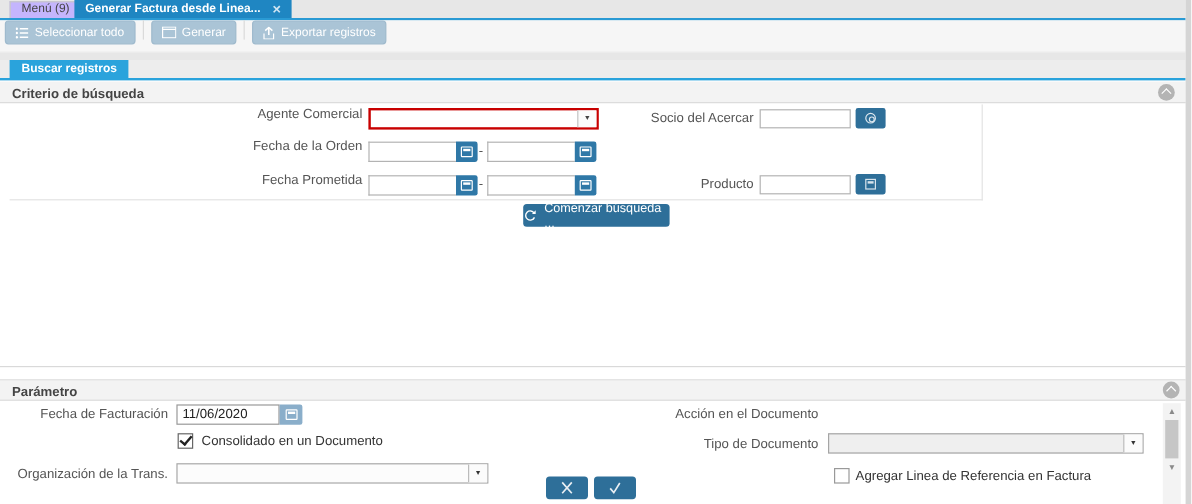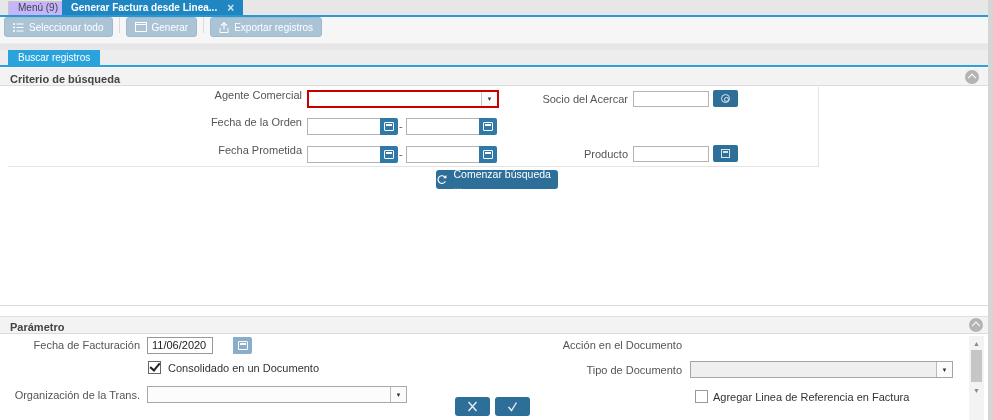--- a/index.html
+++ b/index.html
@@ -17,21 +17,21 @@
   
   .toolbar{position:absolute;left:0;top:17px;width:988px;height:27px;background:#f6f6f6;display:flex;
            align-items:flex-start;padding-left:4px;box-sizing:border-box;gap:4px;border-bottom:1px solid #ececec;}
   .tbtn{height:20px;padding:0 8px;background:#aac4d6;border:1px solid #9fbacd;border-radius:3px;color:#fff;
         font-size:10px;display:flex;align-items:center;gap:5px;box-sizing:border-box;}
   .tsep{width:1px;height:16px;background:#dadada;margin:0 2px;}
   .band{position:absolute;left:0;top:44px;width:988px;height:6px;background:#e7e7e7;}
   
   .stabrow{position:absolute;left:0;top:50px;width:988px;height:15px;background:#ededed;}
   .stab{position:absolute;left:8px;top:50px;height:15px;padding:0 10px;background:#2aa3dc;color:#fff;
-        font-weight:normal;font-size:10px;display:flex;align-items:center;}
+        font-weight:bold;font-size:10px;display:flex;align-items:center;}
   .stabline{position:absolute;left:0;top:65px;width:988px;height:2px;background:#2aa3dc;}
   
   .phd{position:absolute;left:0;width:988px;height:18px;background:#f3f3f3;box-sizing:border-box;
        border-bottom:1px solid #dcdcdc;display:flex;align-items:flex-end;padding:0 10px;}
   .phd-t{font-size:11px;font-weight:bold;color:#444;}
   .chead{top:68px;}
   .phead{top:316px;border-top:1px solid #e0e0e0;}
   .collapse{position:absolute;width:14px;height:14px;border-radius:50%;background:#b4b4b4;display:flex;
             align-items:center;justify-content:center;cursor:pointer;}
   .col-crit{left:965px;top:70px;}
@@ -69,21 +69,21 @@
   .dsep{position:absolute;font-size:11px;color:#555;}
   .s1{left:399px;top:120px;} .s2{left:399px;top:148px;}
   .searchbtn{position:absolute;left:436px;top:170px;width:122px;height:19px;background:#2e6f99;border-radius:3px;
              color:#fff;font-size:10.5px;display:flex;align-items:center;justify-content:center;gap:6px;cursor:pointer;}
   
   .psep{position:absolute;left:0;top:305px;width:988px;height:1px;background:#d9d9d9;}
   .l-ffact{left:0;top:339px;width:140px;}
   .l-org{left:0;top:389px;width:140px;}
   .l-accion{left:540px;top:339px;width:142px;}
   .l-tipo{left:540px;top:364px;width:142px;}
-  .pd-input{position:absolute;left:147px;top:337px;width:66px;height:17px;border:1px solid #999;background:#fff;
+  .pd-input{position:absolute;left:147px;top:337px;width:86px;height:17px;border:1px solid #999;background:#fff;
             font-size:11px;padding:1px 4px;box-sizing:border-box;color:#222;}
   .pd-btn{position:absolute;left:233px;top:337px;width:19px;height:17px;background:#8aaeca;
           border-radius:0 2px 2px 0;display:flex;align-items:center;justify-content:center;cursor:pointer;}
   .cb{position:absolute;width:13px;height:13px;border:1px solid #666;background:#fff;box-sizing:border-box;cursor:pointer;}
   .cb.checked::after{content:"";position:absolute;left:3px;top:-1px;width:4px;height:8px;
             border-right:2px solid #222;border-bottom:2px solid #222;transform:rotate(40deg);}
   .cb-consol{left:148px;top:361px;}
   .cb-agregar{left:695px;top:390px;border-color:#999;}
   .cb-label{position:absolute;font-size:11px;color:#333;white-space:nowrap;}
   .cbl-consol{left:168px;top:362px;}

